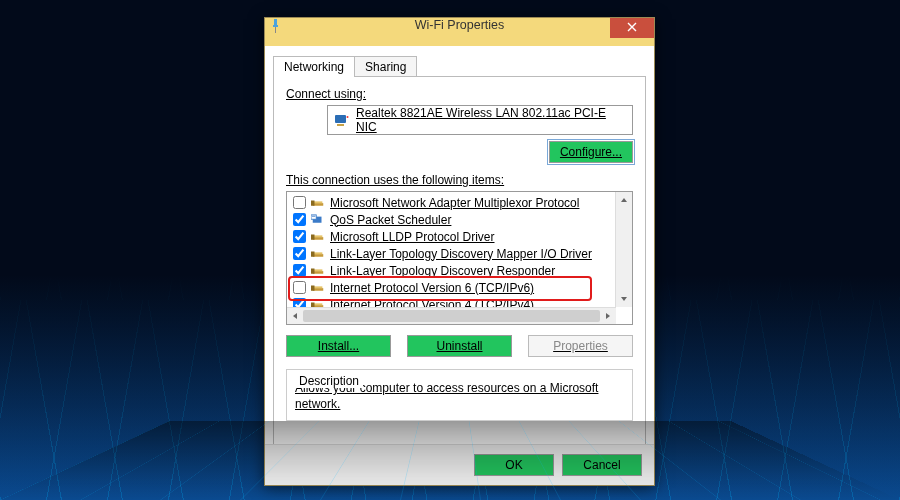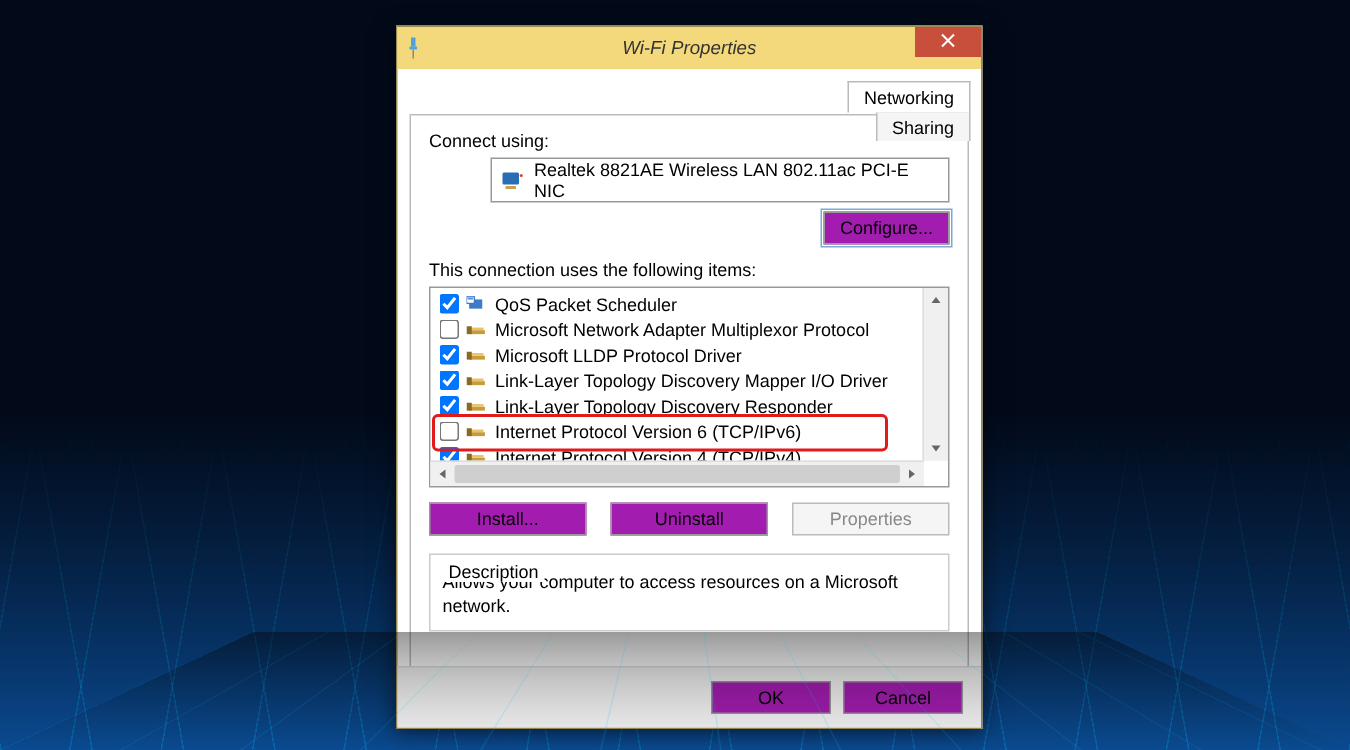--- a/index.html
+++ b/index.html
@@ -38,23 +38,22 @@
     width: 389px; height: 467px;
     border: 1px solid #9c8a55;
     background: #fff;
     box-shadow: 0 2px 14px rgba(0,0,0,.6);
   }
 
   
   .titlebar {
     height: 28px;
     background: #f4d97c;
-    display: flex; align-items: center;
+    display: flex; align-items: flex-start;
     position: relative;
-    font-style: italic;
   }
   .titlebar .appicon {
     width: 16px; height: 16px; margin: 0 6px;
   }
   .titlebar .title {
     position:absolute; left:0; right:0; text-align:center;
     font-size: 12.5px; color:#333;
     pointer-events:none;
   }
   .titlebar .close {
@@ -64,21 +63,20 @@
     display:flex; align-items:center; justify-content:center;
   }
   .titlebar .close svg { width:10px; height:10px; }
 
   
   .tabstrip {
     margin: 8px 8px 0 8px;
     display:flex; align-items:flex-end;
     border-bottom: 1px solid #bbb;
     height: 22px;
-    flex-direction: column;
   }
   .tab {
     padding: 3px 10px 2px;
     border: 1px solid #bbb;
     border-bottom: none;
     background: #f5f5f5;
     margin-right: -1px;
     font-size: 12px;
     cursor: pointer;
     position: relative;
@@ -88,39 +86,40 @@
     z-index: 2;
     margin-bottom: -1px;
     padding-bottom: 3px;
   }
 
   .panel {
     margin: 0 8px 8px 8px;
     border: 1px solid #bbb; border-top: none;
     padding: 10px 12px 10px 12px;
     height: 370px;
+    text-decoration: underline;
   }
 
   .lbl { font-size: 12px; margin-bottom: 4px; }
 
   .adapterbox {
     border: 1px solid #999;
     padding: 4px 6px;
     display:flex; align-items:center; gap:6px;
     background:#fff;
     height: 20px;
     margin-left: 41px;
   }
   .nic-icon { width:16px; height:16px; flex:none; }
 
   .configure-row { display:flex; justify-content:flex-end; margin-top:6px; }
   .btn {
     min-width: 84px; height: 22px;
     border: 1px solid #999;
-    background: #a21caf;
+    background: #22c55e;
     font-size: 12px;
     padding: 0 10px;
     cursor: pointer;
   }
   .btn.disabled { color:#888; border-color:#bbb; background:#f5f5f5; cursor:default; }
   .btn.primary-outline { outline: 1px solid #7aa8d8; outline-offset:1px; }
 
   .listbox-wrap { position:relative; margin-top:4px; }
   .listbox {
     border: 1px solid #999;
@@ -247,36 +246,36 @@
       <div class="configure-row">
         <button class="btn primary-outline">Configure...</button>
       </div>
 
       <div class="lbl" style="margin-top:10px">This connection uses the following items:</div>
 
       <div class="listbox-wrap">
         <div class="listbox">
           <div class="list-inner" id="list-inner">
               <div class="item">
+                <input type="checkbox" style="">
+                <span class="proto-icon"><svg viewBox="0 0 16 12">
+                    <rect x="2" y="7" width="12" height="3" fill="#c79a3a"></rect>
+                    <rect x="3" y="5" width="10" height="2" fill="#e6c367"></rect>
+                    <rect x="0" y="4" width="4" height="6" fill="#8a6a20"></rect>
+                  </svg></span>
+                <span class="txt">Microsoft Network Adapter Multiplexor Protocol</span>
+              </div>
+              <div class="item">
                 <input type="checkbox" checked="" style="">
                 <span class="proto-icon"><svg viewBox="0 0 16 12">
                     <rect x="2" y="3" width="10" height="7" fill="#3b7bc8"></rect>
                     <rect x="0" y="1" width="6" height="5" fill="#fff" stroke="#3b7bc8"></rect>
                     <rect x="1" y="2" width="4" height="1" fill="#3b7bc8"></rect>
                   </svg></span>
                 <span class="txt">QoS Packet Scheduler</span>
-              </div>
-              <div class="item">
-                <input type="checkbox" style="">
-                <span class="proto-icon"><svg viewBox="0 0 16 12">
-                    <rect x="2" y="7" width="12" height="3" fill="#c79a3a"></rect>
-                    <rect x="3" y="5" width="10" height="2" fill="#e6c367"></rect>
-                    <rect x="0" y="4" width="4" height="6" fill="#8a6a20"></rect>
-                  </svg></span>
-                <span class="txt">Microsoft Network Adapter Multiplexor Protocol</span>
               </div>
               <div class="item">
                 <input type="checkbox" checked="" style="">
                 <span class="proto-icon"><svg viewBox="0 0 16 12">
                     <rect x="2" y="7" width="12" height="3" fill="#c79a3a"></rect>
                     <rect x="3" y="5" width="10" height="2" fill="#e6c367"></rect>
                     <rect x="0" y="4" width="4" height="6" fill="#8a6a20"></rect>
                   </svg></span>
                 <span class="txt">Microsoft LLDP Protocol Driver</span>
               </div>

